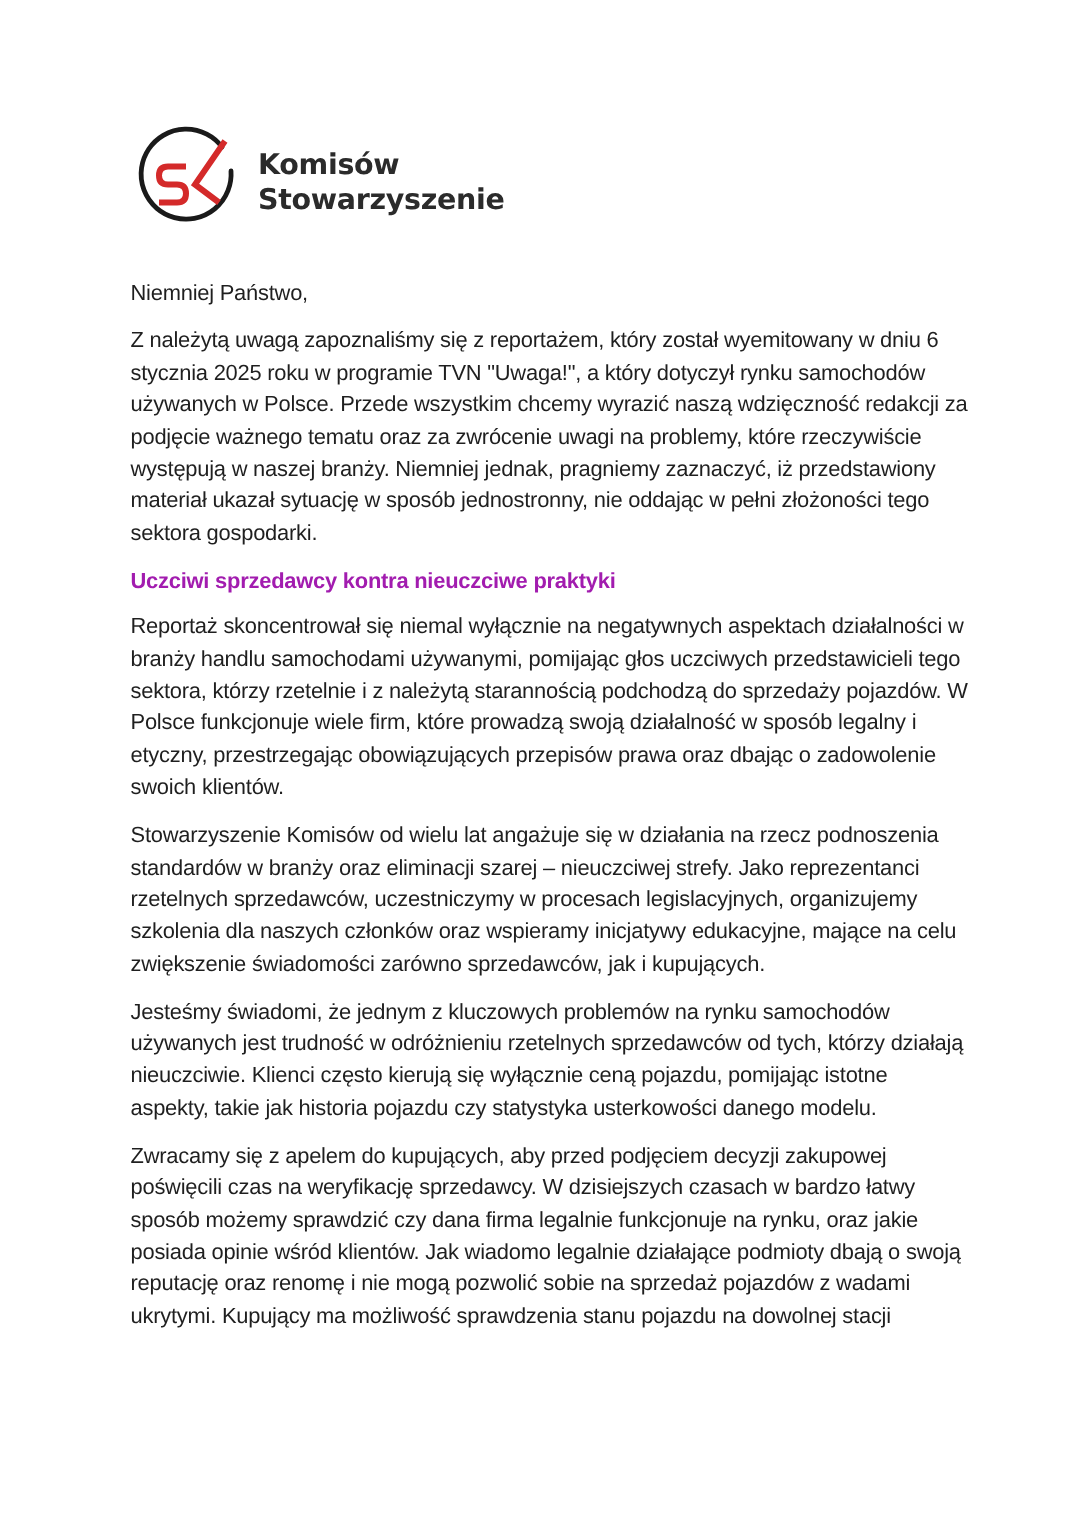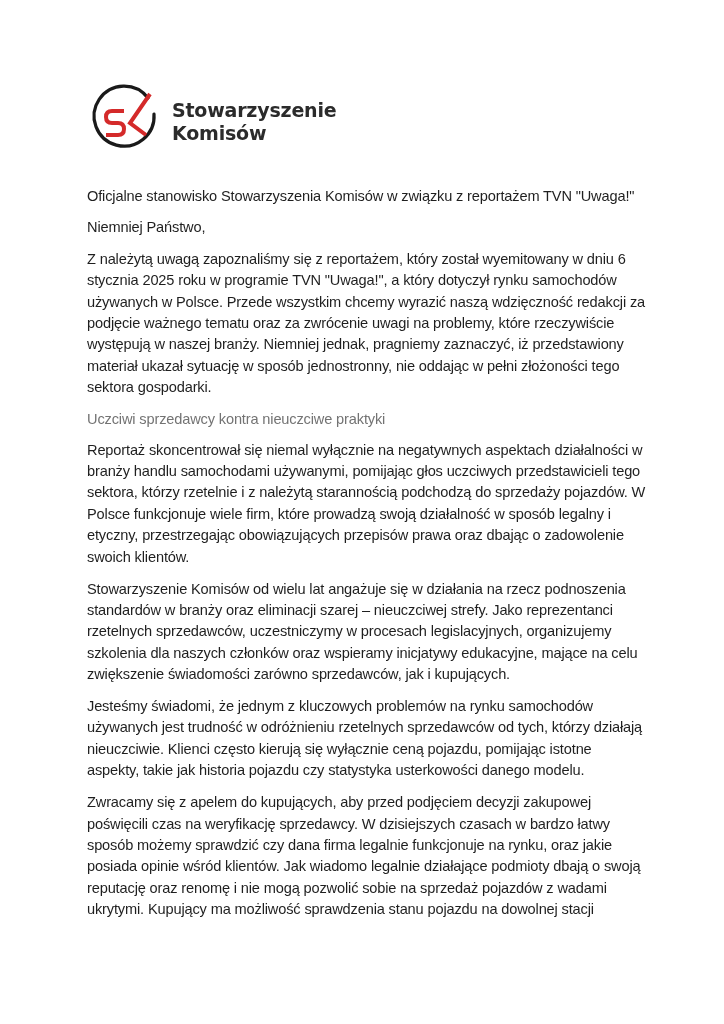--- a/index.html
+++ b/index.html
@@ -5,41 +5,40 @@
     html, body { margin: 0; padding: 0; background: #ffffff; }
     body { width: 724px; height: 1024px; position: relative; overflow: hidden; }
     .page { position: absolute; left: 0; top: 0; width: 724px; height: 1024px; background: #fff; }
     .logo { position: absolute; left: 88px; top: 82px; width: 240px; height: 80px; display: flex; align-items: center; }
     .logo-mark { width: 76px; height: 76px; flex: 0 0 76px; }
     .logo-text { margin-left: 8px; font-family: "DejaVu Sans", sans-serif; font-weight: bold; color: #2b2b2b; font-size: 19px; line-height: 23px; letter-spacing: -0.2px; }
     .content { position: absolute; left: 87px; top: 186px; width: 560px; font-family: "Liberation Sans", sans-serif; color: #1f1f1f; font-size: 14.6px; line-height: 21.4px; letter-spacing: -0.15px; }
     .content p { margin: 0 0 10.5px 0; }
     .content .title { margin-bottom: 10px; }
     .content .greeting { margin-bottom: 10px; }
-    .content h2 { font-size: 14.6px; font-weight: normal; margin: 0 0 9px 0; line-height: 21.4px; color: #737373; }
+    .content h2 { font-size: 14.6px; font-weight: bold; margin: 0 0 9px 0; line-height: 21.4px; color: #a21caf; }
   </style>
 </head>
 <body>
 
 <div class="page">
 
   <div class="logo">
     <svg class="logo-mark" viewBox="0 0 76 76">
       <path d="M 60 14 A 30 30 0 1 0 66 30" fill="none" stroke="#1a1a1a" stroke-width="3.2" stroke-linecap="round"></path>
       <path d="M 36 27 L 24 27 Q 18 27 18 33 Q 18 39 24 39 L 30 39 Q 36 39 36 45 Q 36 51 30 51 L 18 51" fill="none" stroke="#d42a2a" stroke-width="4" stroke-linejoin="round"></path>
       <path d="M 62 10 L 42 39 L 58 51" fill="none" stroke="#d42a2a" stroke-width="4" stroke-linejoin="miter"></path>
     </svg>
     <div class="logo-text">
+      <div>Komisów</div>
       <div>Stowarzyszenie</div>
-      <div>Komisów</div>
     </div>
   </div>
 
   <div class="content">
-    <p class="title">Oficjalne stanowisko Stowarzyszenia Komisów w związku z reportażem TVN "Uwaga!"</p>
     <p class="greeting">Niemniej Państwo,</p>
     <p>Z należytą uwagą zapoznaliśmy się z reportażem, który został wyemitowany w dniu 6 stycznia 2025 roku w programie TVN "Uwaga!", a który dotyczył rynku samochodów używanych w Polsce. Przede wszystkim chcemy wyrazić naszą wdzięczność redakcji za podjęcie ważnego tematu oraz za zwrócenie uwagi na problemy, które rzeczywiście występują w naszej branży. Niemniej jednak, pragniemy zaznaczyć, iż przedstawiony materiał ukazał sytuację w sposób jednostronny, nie oddając w pełni złożoności tego sektora gospodarki.</p>
 
     <h2>Uczciwi sprzedawcy kontra nieuczciwe praktyki</h2>
     <p>Reportaż skoncentrował się niemal wyłącznie na negatywnych aspektach działalności w branży handlu samochodami używanymi, pomijając głos uczciwych przedstawicieli tego sektora, którzy rzetelnie i z należytą starannością podchodzą do sprzedaży pojazdów. W Polsce funkcjonuje wiele firm, które prowadzą swoją działalność w sposób legalny i etyczny, przestrzegając obowiązujących przepisów prawa oraz dbając o zadowolenie swoich klientów.</p>
     <p>Stowarzyszenie Komisów od wielu lat angażuje się w działania na rzecz podnoszenia standardów w branży oraz eliminacji szarej – nieuczciwej strefy. Jako reprezentanci rzetelnych sprzedawców, uczestniczymy w procesach legislacyjnych, organizujemy szkolenia dla naszych członków oraz wspieramy inicjatywy edukacyjne, mające na celu zwiększenie świadomości zarówno sprzedawców, jak i kupujących.</p>
 
     <p>Jesteśmy świadomi, że jednym z kluczowych problemów na rynku samochodów używanych jest trudność w odróżnieniu rzetelnych sprzedawców od tych, którzy działają nieuczciwie. Klienci często kierują się wyłącznie ceną pojazdu, pomijając istotne aspekty, takie jak historia pojazdu czy statystyka usterkowości danego modelu.</p>
     <p>Zwracamy się z apelem do kupujących, aby przed podjęciem decyzji zakupowej poświęcili czas na weryfikację sprzedawcy. W dzisiejszych czasach w bardzo łatwy sposób możemy sprawdzić czy dana firma legalnie funkcjonuje na rynku, oraz jakie posiada opinie wśród klientów. Jak wiadomo legalnie działające podmioty dbają o swoją reputację oraz renomę i nie mogą pozwolić sobie na sprzedaż pojazdów z wadami ukrytymi. Kupujący ma możliwość sprawdzenia stanu pojazdu na dowolnej stacji</p>
   </div>

